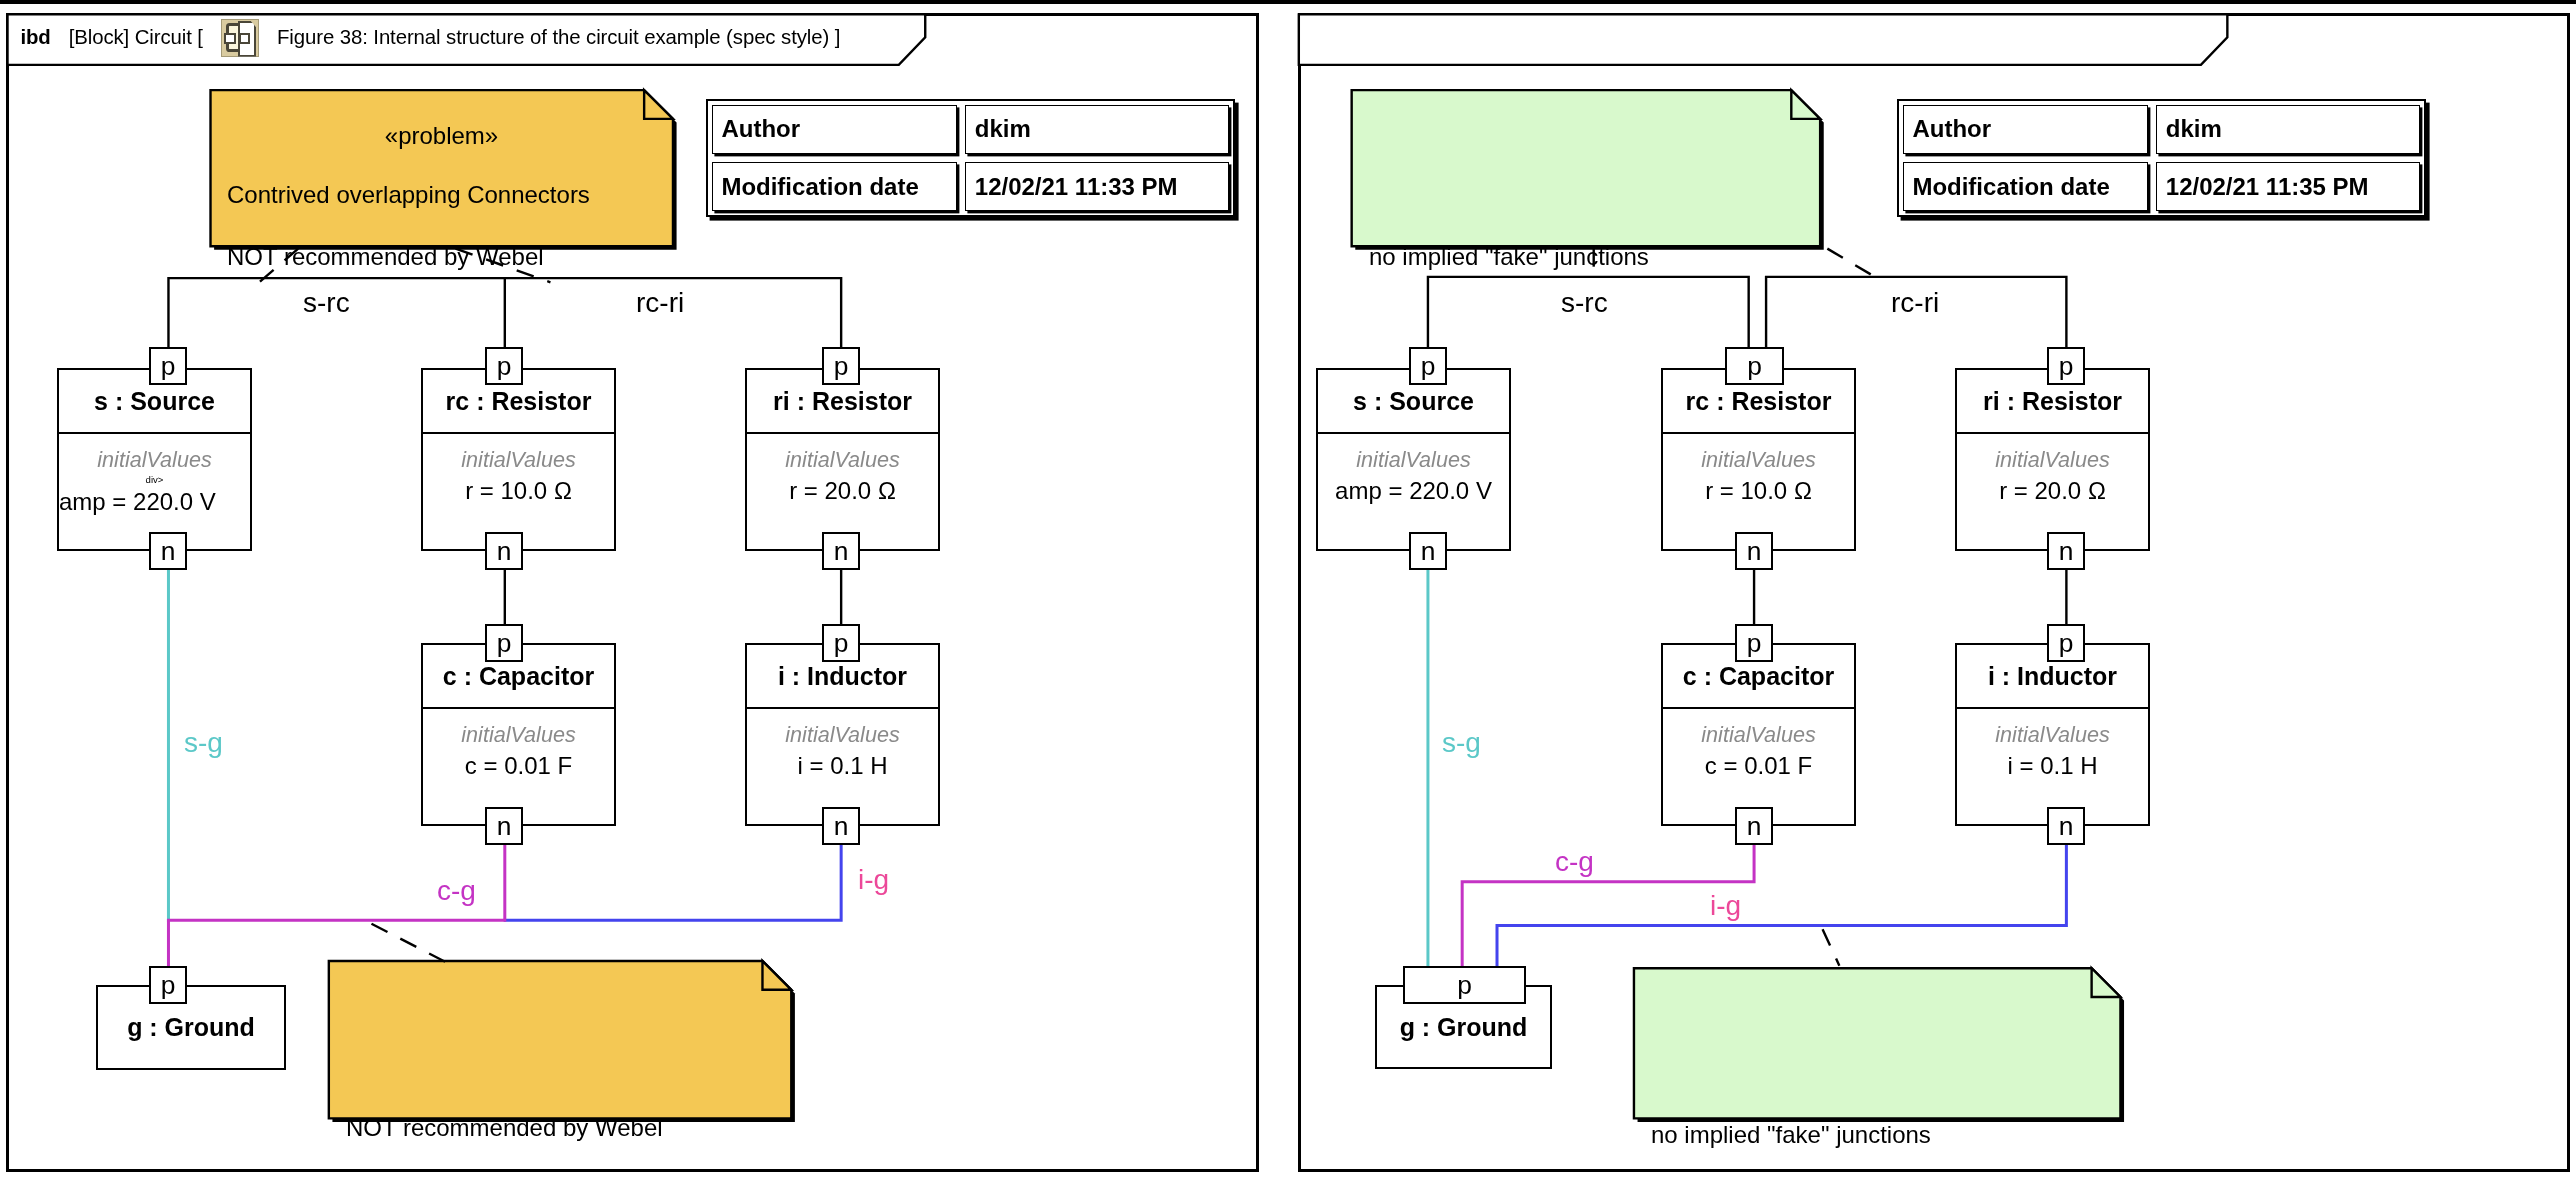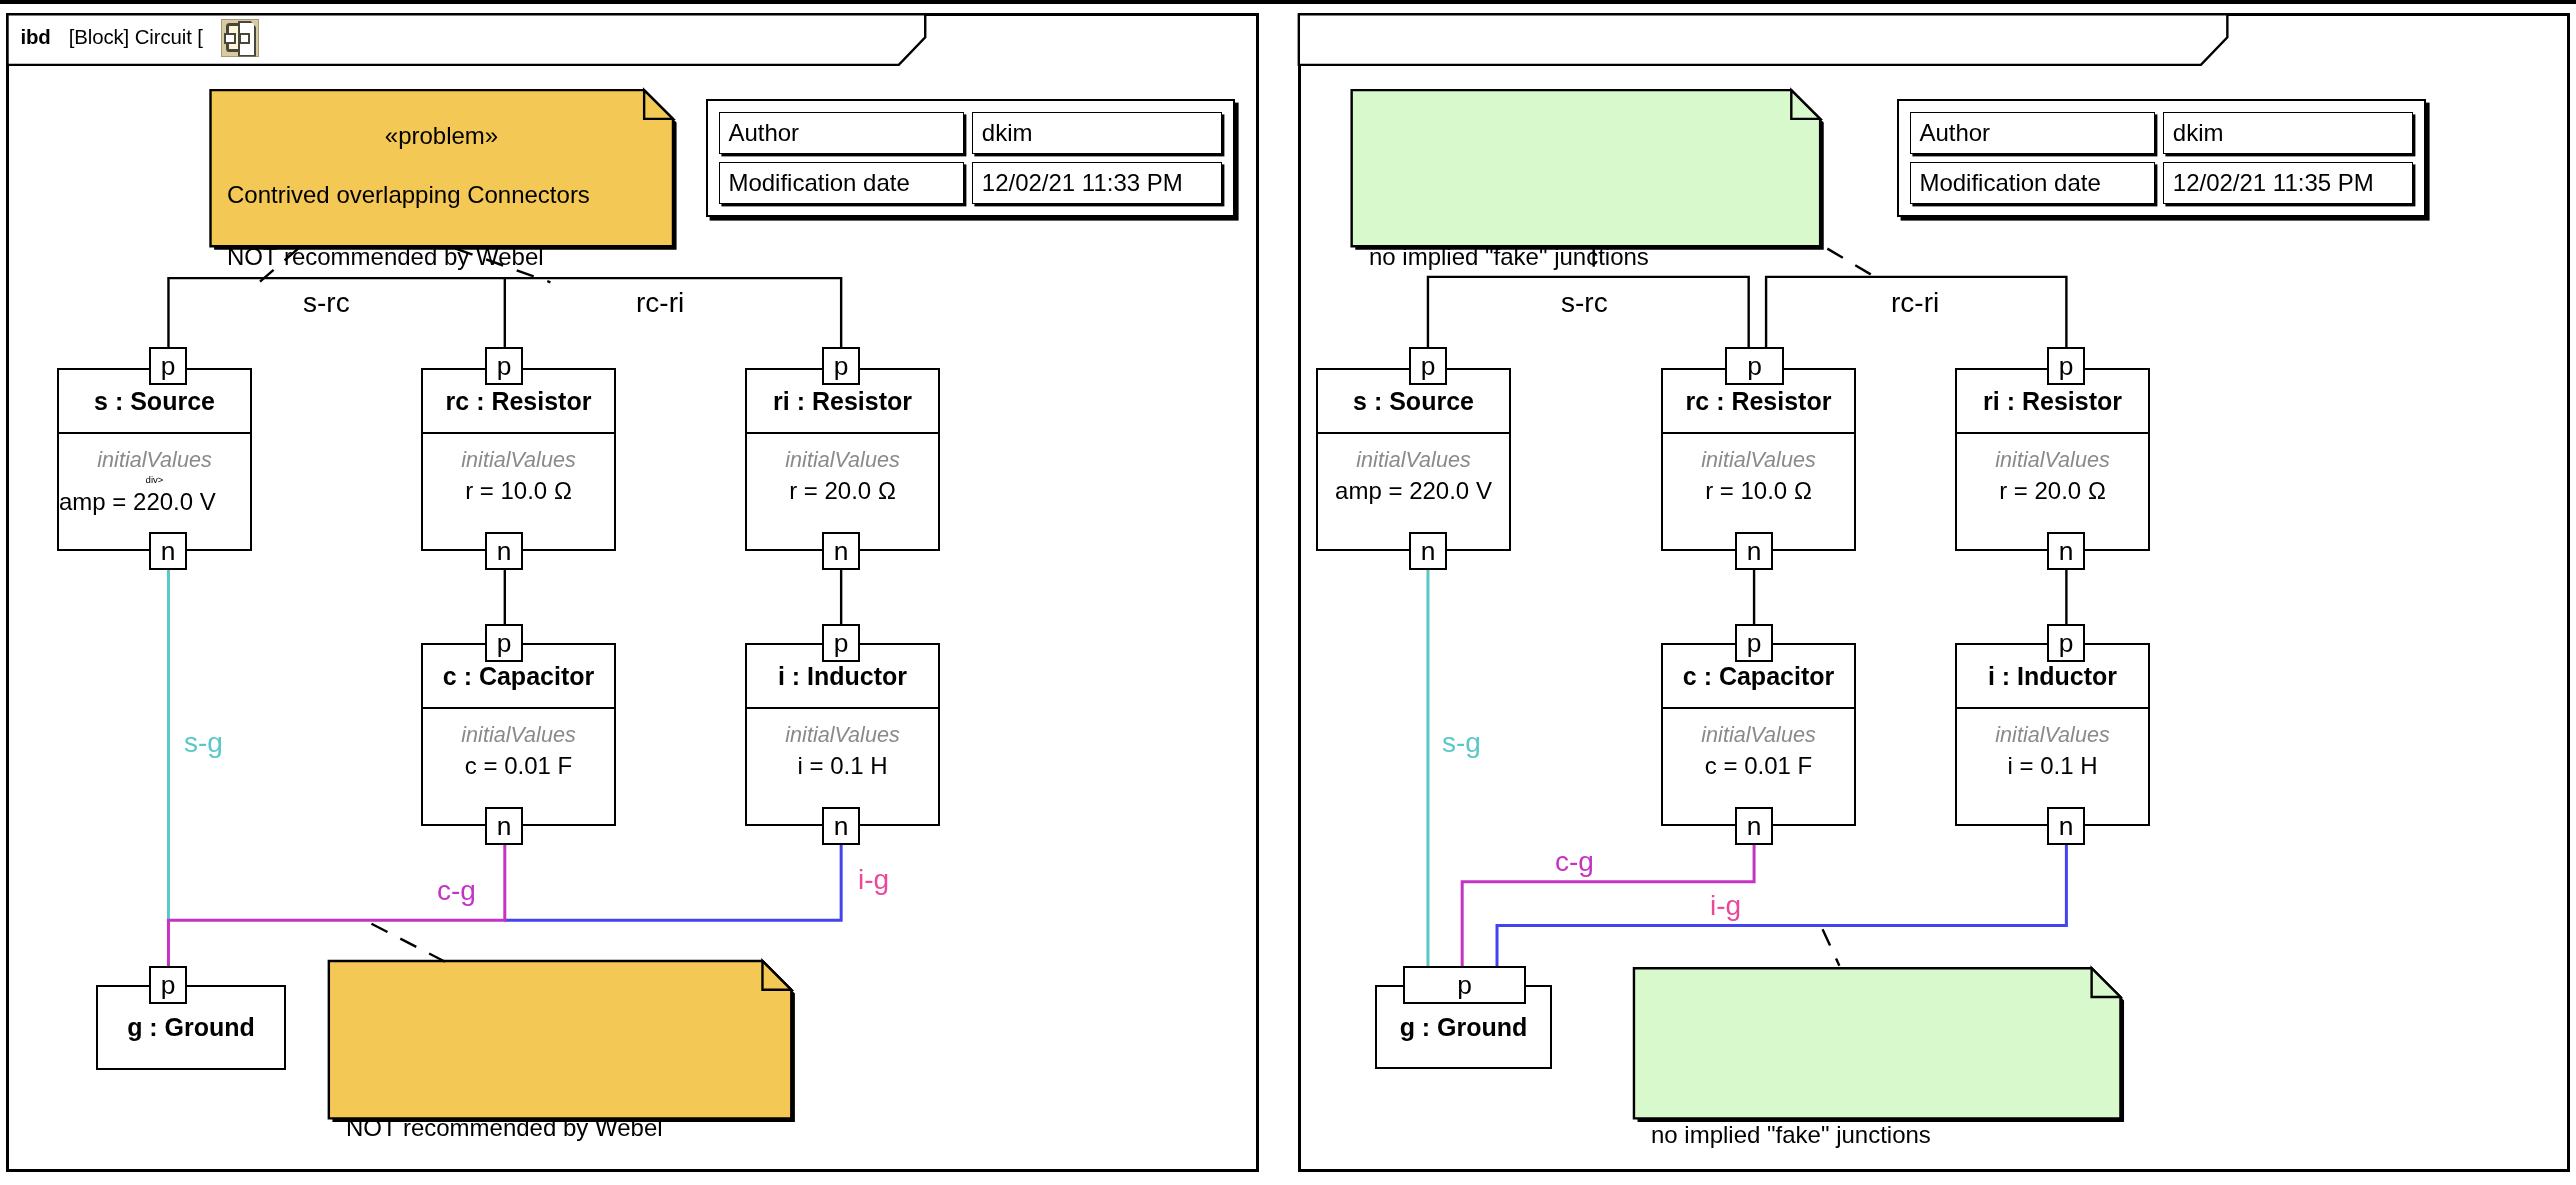--- a/index.html
+++ b/index.html
@@ -20,21 +20,21 @@
   .di-page{position:absolute;right:1.8px;top:1.2px;width:14.4px;height:32px;background:#fff;
            border:2.4px solid #4A4638;clip-path:polygon(0 0,70% 0,100% 18%,100% 100%,0 100%);}
   .di-sq{position:absolute;width:7.2px;height:7.2px;background:#fff;border:2.4px solid #4A4638;}
   .di-sq.a{left:2.4px;top:13.2px}.di-sq.b{left:17px;top:13.2px}
   
   .note-text{position:absolute;box-sizing:border-box;padding:32px 17px 0;font-size:24px;}
   .note-st{text-align:center;margin-bottom:9.6px;}
   .note-line{line-height:34px;text-align:left;margin-top:28px;}
   
   .info-table{position:absolute;background:#fff;border:2.4px solid #000;box-shadow:3.6px 3.6px 0 #000;
-              box-sizing:border-box;display:grid;grid-template-columns:245px 1fr;gap:8.4px;padding:11px;}
+              box-sizing:border-box;display:grid;grid-template-columns:245px 1fr;gap:8.4px;padding:4px;font-weight:bold;}
   .cell{border:1.8px solid #000;box-shadow:2.4px 2.4px 0 #000;display:flex;align-items:center;
         padding-left:8.4px;font-size:24px;background:#fff;}
   
   .block{position:absolute;background:#fff;border:2.4px solid #000;box-sizing:border-box;}
   .bt{height:62px;border-bottom:2.4px solid #000;display:flex;align-items:center;justify-content:center;
       font-size:25px;font-weight:bold;}
   .ground .bt{border-bottom:none;height:100%;}
   .bb{text-align:center;padding-top:12px;}
   .ivl{font-size:21.6px;font-style:italic;color:#8A8A8A;line-height:28px;}
   .ivv{font-size:24px;line-height:34px;}
@@ -116,20 +116,21 @@
 
   <div class="tab-text" style="left:20.4px;top:19px;">
     <span class="tt-bold">ibd</span>
     <span>[Block] Circuit [</span>
     <span class="diagram-icon">
       <span class="di-inner"></span>
       <span class="di-page"></span>
       <span class="di-sq a"></span>
       <span class="di-sq b"></span>
     </span>
+    <span>Figure 38: Internal structure of the circuit example (spec style) ]</span>
   </div>
 
   <div class="note-text" style="left:210px;top:90px;width:463px;height:156px">
     <div class="note-st">«problem»</div>
     <div class="note-line">Contrived overlapping Connectors</div>
     <div class="note-line">NOT recommended by Webel</div>
   </div>
 
   <div class="info-table" style="left:706px;top:99px;width:529px;height:118px">
     <div class="cell">

